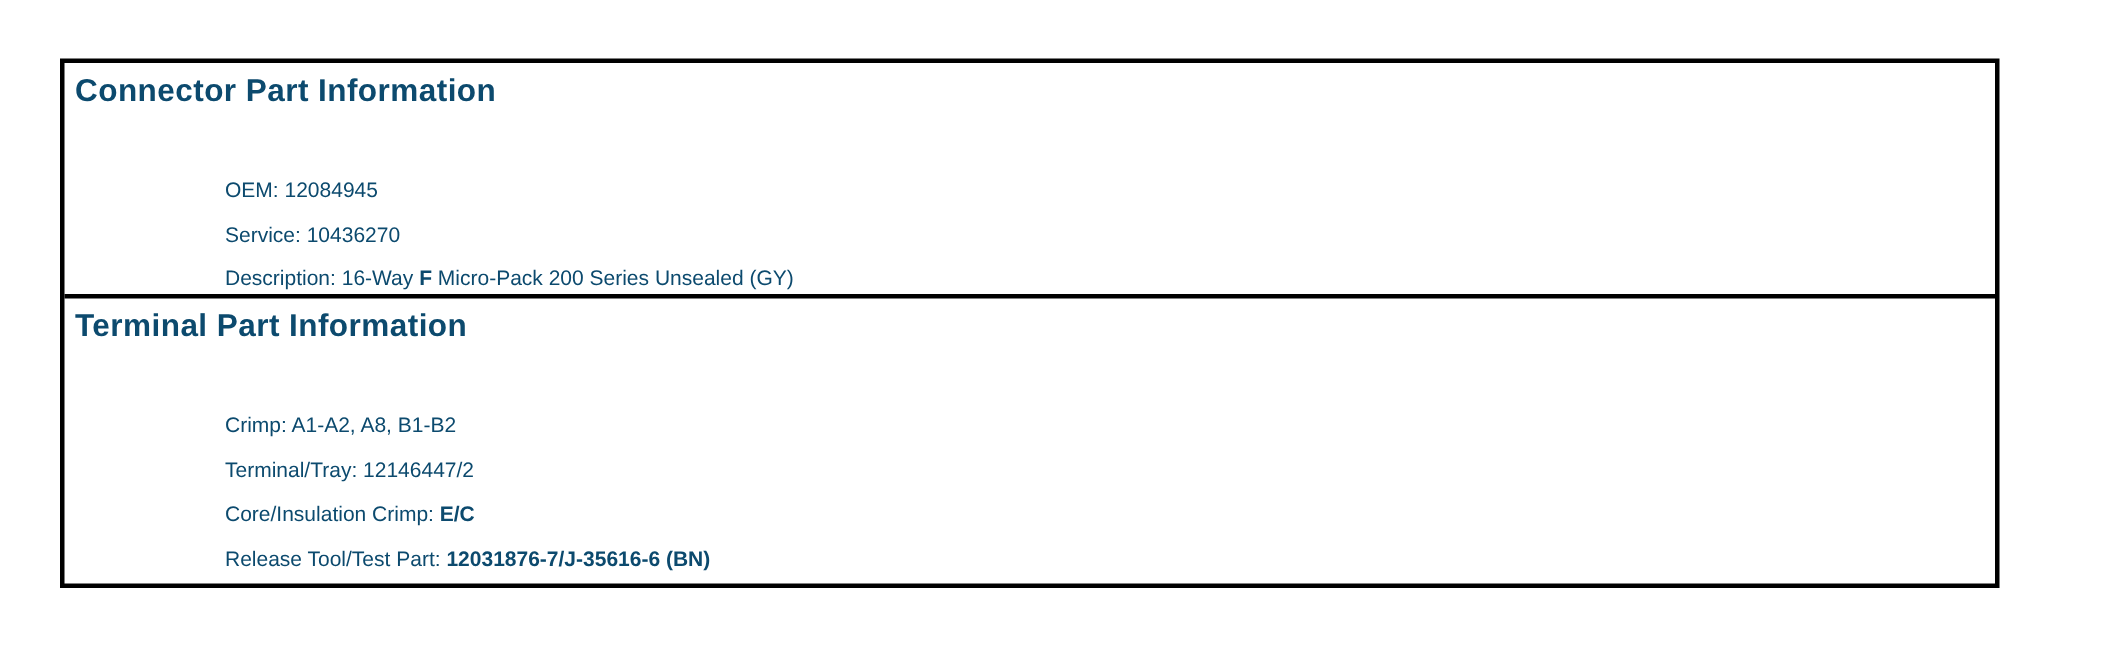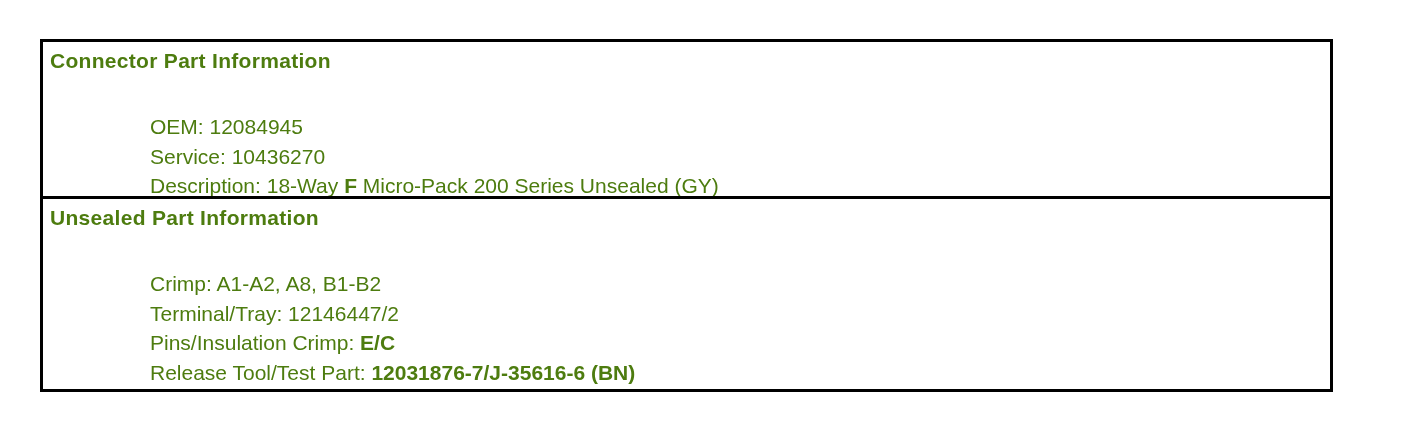--- a/index.html
+++ b/index.html
@@ -4,21 +4,21 @@
 <style>
   html, body {
     margin: 0;
     padding: 0;
   }
   .page {
     position: relative;
     width: 1408px;
     height: 440px;
     background: #ffffff;
-    color: #4d7c0f;
+    color: #0c4a6e;
     font-family: "Liberation Sans", sans-serif;
     overflow: hidden;
   }
   .box {
     position: absolute;
     left: 40px;
     top: 39px;
     width: 1293px;
     height: 353px;
     border: 3px solid #000000;
@@ -40,49 +40,49 @@
   .section-title {
     font-weight: bold;
     font-size: 21px;
     line-height: 27px;
     letter-spacing: 0.3px;
     white-space: nowrap;
   }
   .rows {
     margin-top: 38px;
     margin-left: 100px;
-    font-size: 21px;
+    font-size: 14px;
     line-height: 29.5px;
   }
   .row {
     white-space: nowrap;
   }
   .b {
     font-weight: bold;
   }
 </style>
 </head>
 <body>
 
 <div class="page">
   <div class="box">
 
     <div class="section section-connector">
       <div class="section-title">Connector Part Information</div>
       <div class="rows">
           <div class="row"><span>OEM: 12084945</span></div>
           <div class="row"><span>Service: 10436270</span></div>
-          <div class="row"><span>Description: 18-Way </span><span class="b">F</span><span> Micro-Pack 200 Series Unsealed (GY)</span></div>
+          <div class="row"><span>Description: 16-Way </span><span class="b">F</span><span> Micro-Pack 200 Series Unsealed (GY)</span></div>
         </div>
     </div>
 
     <div class="section section-terminal">
-      <div class="section-title">Unsealed Part Information</div>
+      <div class="section-title">Terminal Part Information</div>
       <div class="rows">
           <div class="row"><span>Crimp: A1-A2, A8, B1-B2</span></div>
           <div class="row"><span>Terminal/Tray: 12146447/2</span></div>
-          <div class="row"><span>Pins/Insulation Crimp: </span><span class="b">E/C</span></div>
+          <div class="row"><span>Core/Insulation Crimp: </span><span class="b">E/C</span></div>
           <div class="row"><span>Release Tool/Test Part: </span><span class="b">12031876-7/J-35616-6 (BN)</span></div>
         </div>
     </div>
 
   </div>
 </div>
 
 </body></html>

